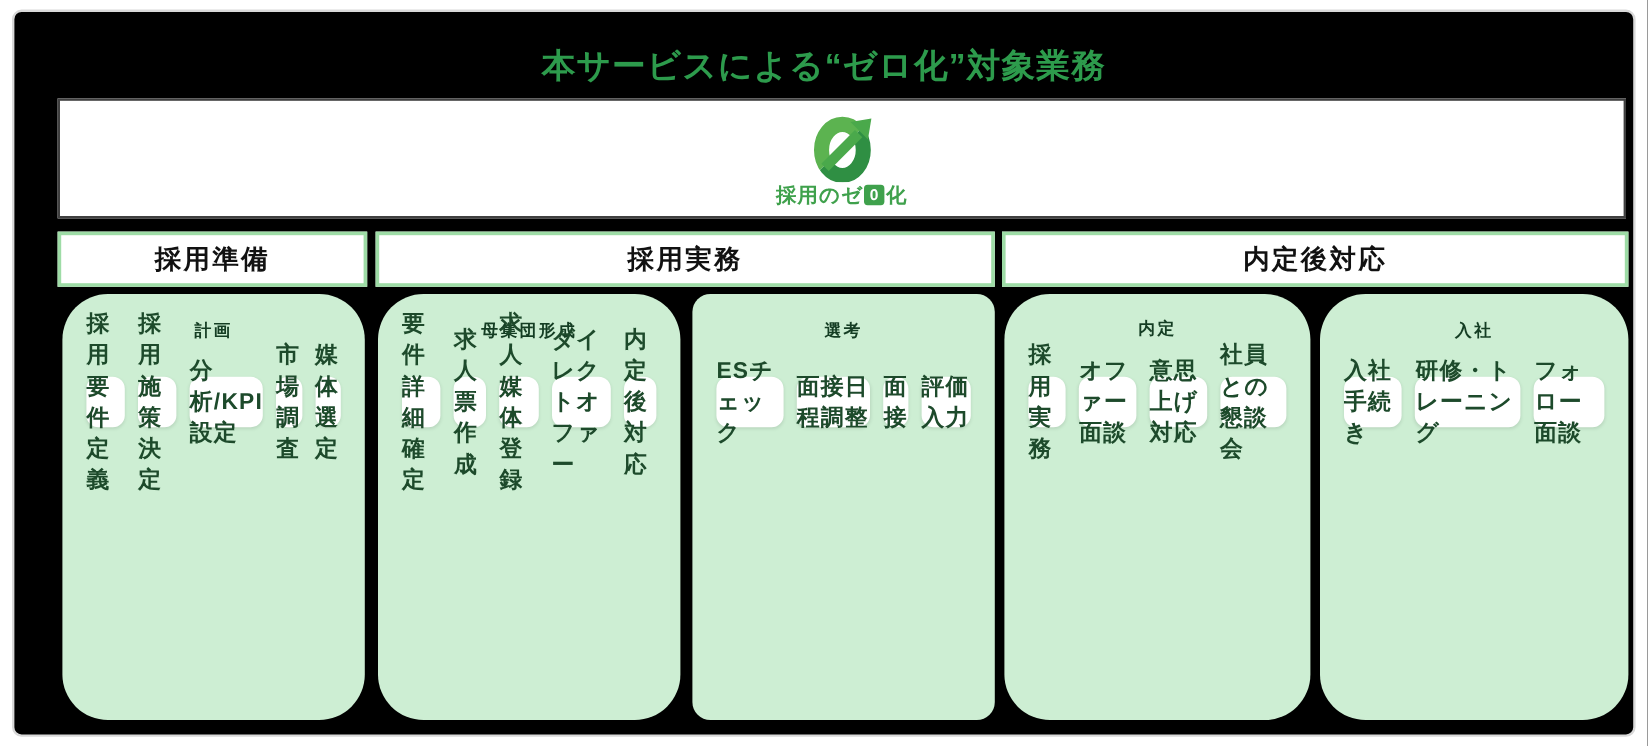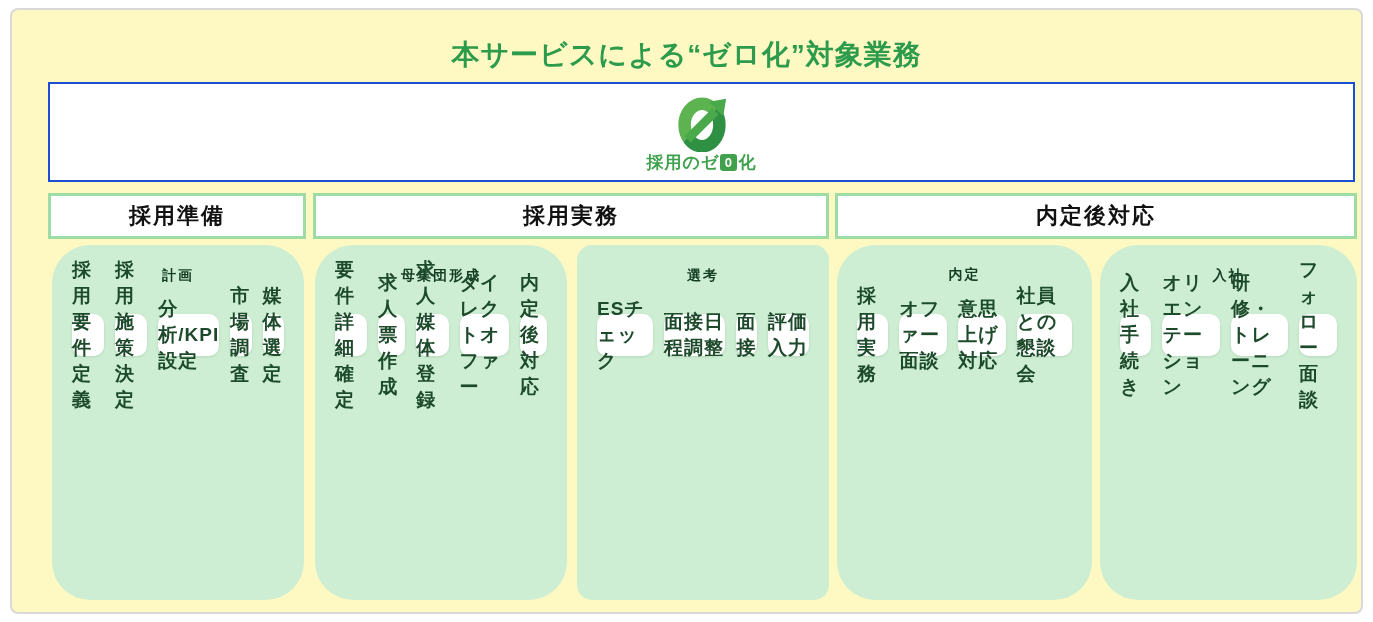--- a/index.html
+++ b/index.html
@@ -3,30 +3,30 @@
 <meta charset="utf-8">
 <style>
   html,body{margin:0;padding:0;}
   body{
     width:1373px;height:622px;position:relative;background:#ffffff;
     font-family:"Liberation Sans","DejaVu Sans",sans-serif;
     -webkit-font-smoothing:antialiased;
   }
   .frame{
     position:absolute;left:10px;top:8px;width:1349px;height:602px;
-    border:2px solid #d9d9d9;border-radius:8px;background:#fef9c3;
+    border:2px solid #d9d9d9;border-radius:8px;background:#000000;
   }
   .page-title{
     position:absolute;left:0;top:26px;width:100%;
     text-align:center;font-size:28px;font-weight:bold;color:#2d9b4c;
     letter-spacing:1px;
   }
   .logo-box{
     position:absolute;left:36px;top:72px;width:1303px;height:96px;
-    border:2px solid #1d4ed8;background:#ffffff;
+    border:2px solid #404040;background:#ffffff;
     display:flex;flex-direction:column;align-items:center;justify-content:center;
   }
   .logo-icon{width:58px;height:58px;margin-bottom:2px;}
   .logo-text{
     display:flex;align-items:center;justify-content:center;
     font-size:17px;font-weight:bold;color:#3fa14c;letter-spacing:1px;line-height:1;
   }
   .logo-zero{
     display:inline-flex;align-items:center;justify-content:center;
     width:17px;height:17px;margin:0 1px;border-radius:3px;
@@ -136,19 +136,18 @@
       <div class="task">オファー面談</div>
       <div class="task">意思上げ対応</div>
       <div class="task">社員との懇談会</div>
     </div>
   </div>
 
   <div class="col col-5">
     <div class="col-title">入社</div>
     <div class="col-items">
       <div class="task">入社手続き</div>
-      <div class="task">オリエンテーション</div>
       <div class="task">研修・トレーニング</div>
       <div class="task">フォロー面談</div>
     </div>
   </div>
 
 </div>
 
 </body></html>

